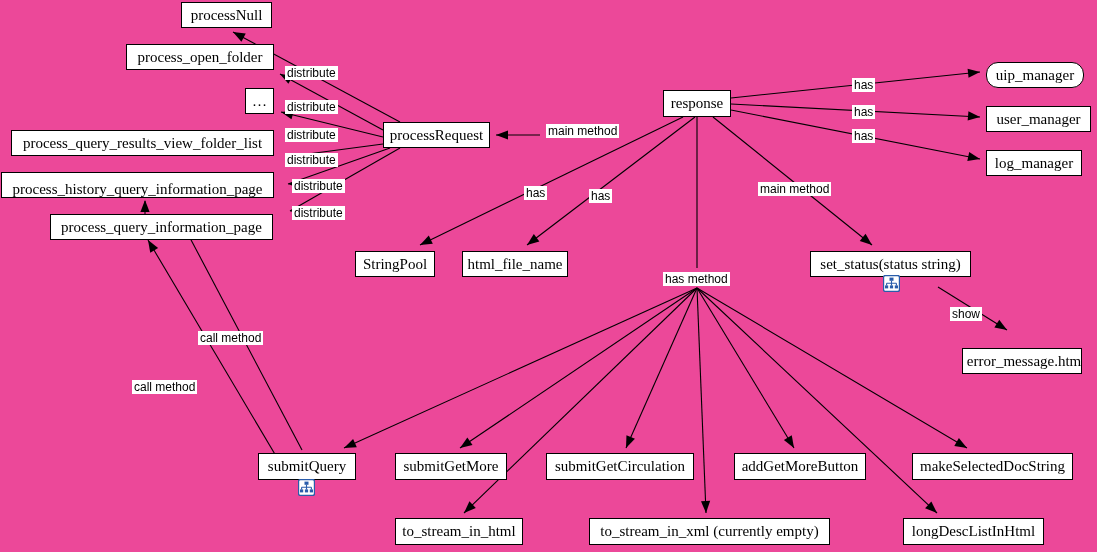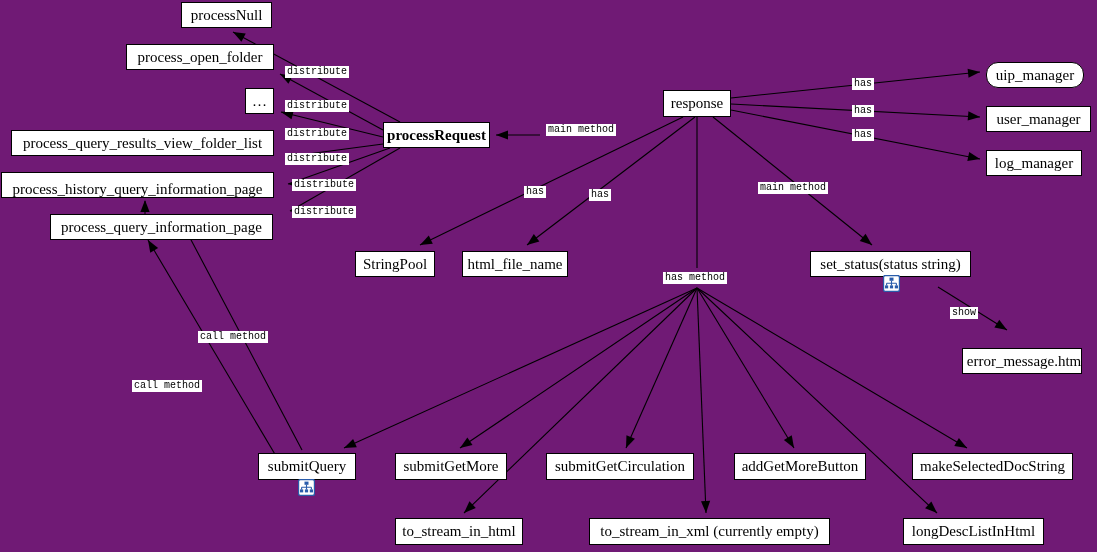--- a/index.html
+++ b/index.html
@@ -5,21 +5,21 @@
 <style>
   html, body {
     margin: 0;
     padding: 0;
     background: #ffffff;
   }
   #canvas {
     position: relative;
     width: 1097px;
     height: 552px;
-    background: #701a75;
+    background: #ec4899;
     overflow: hidden;
     font-family: "Liberation Serif", "DejaVu Serif", serif;
   }
   #edge-layer {
     position: absolute;
     left: 0;
     top: 0;
     width: 1097px;
     height: 552px;
     pointer-events: none;
@@ -35,22 +35,22 @@
     line-height: 1;
     white-space: nowrap;
     display: flex;
     align-items: center;
     justify-content: center;
     padding: 0 5px;
     z-index: 3;
   }
   .edge-label {
     position: absolute;
-    font-family: Liberation Mono, monospace;
-    font-size: 10px;
+    font-family: Liberation Sans, sans-serif;
+    font-size: 12px;
     color: #000000;
     background: #ffffff;
     white-space: nowrap;
     line-height: 1;
     padding: 1px 2px;
     z-index: 4;
   }
   .tree-icon {
     position: absolute;
     width: 17px;
@@ -128,21 +128,21 @@
       </div>
       <div class="node" style="left: 11px; top: 130px; width: 263px; height: 26px;">
         <span>process_query_results_view_folder_list</span>
       </div>
       <div class="node" style="left: 1px; top: 172px; width: 273px; height: 26px; align-items: flex-end;">
         <span>process_history_query_information_page</span>
       </div>
       <div class="node" style="left: 50px; top: 214px; width: 223px; height: 26px;">
         <span>process_query_information_page</span>
       </div>
-      <div class="node" style="left: 383px; top: 122px; width: 107px; height: 26px; font-weight: bold;">
+      <div class="node" style="left: 383px; top: 122px; width: 107px; height: 26px;">
         <span>processRequest</span>
       </div>
       <div class="node" style="left: 663px; top: 90px; width: 68px; height: 27px;">
         <span>response</span>
       </div>
       <div class="node" style="left: 986px; top: 62px; width: 98px; height: 26px; border-radius: 12px;">
         <span>uip_manager</span>
       </div>
       <div class="node" style="left: 986px; top: 106px; width: 105px; height: 26px;">
         <span>user_manager</span>

